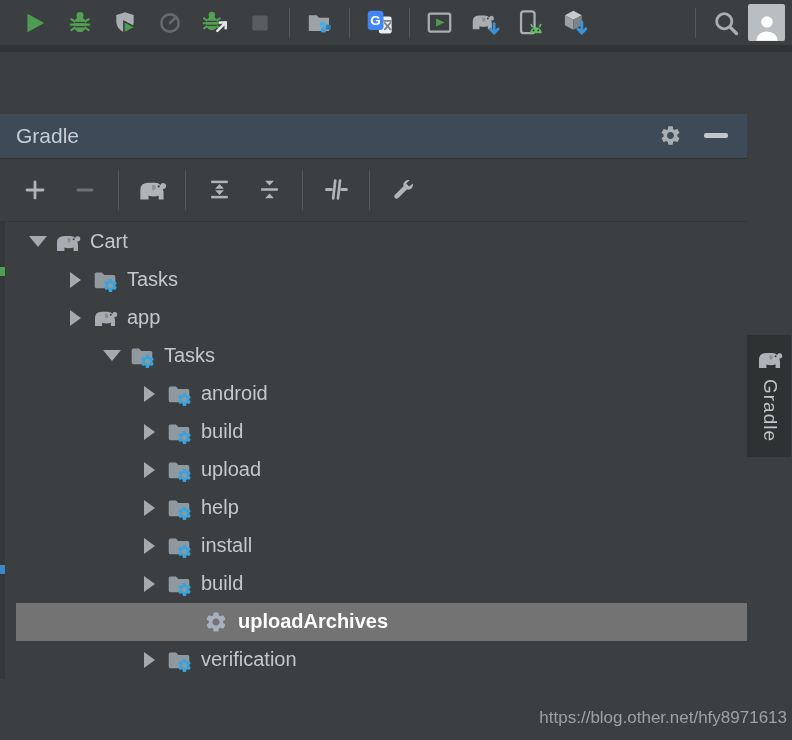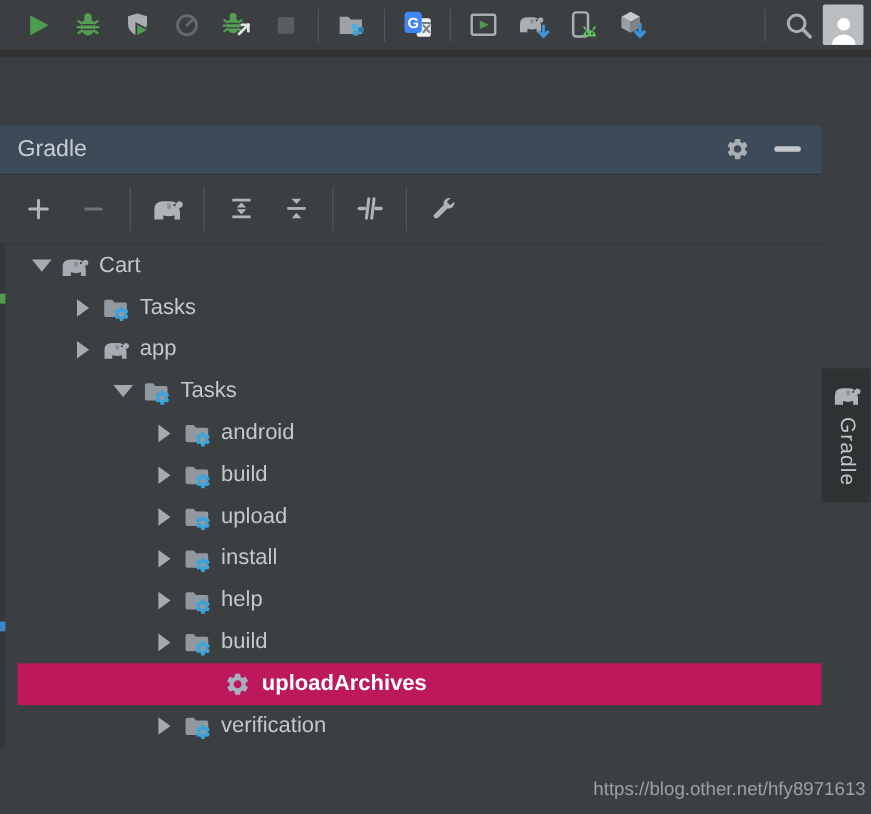--- a/index.html
+++ b/index.html
@@ -38,21 +38,21 @@
   
   .tree-wrap { flex:1; position:relative; overflow:hidden; }
   .edge-strip { position:absolute; left:0; top:0; bottom:0; width:5px; background:#35383A; z-index:0; }
   .edge-mark { position:absolute; left:0; width:5px; height:9px; z-index:0; }
   .edge-mark.green { top:45px; background:#4F9D4F; }
   .edge-mark.blue { top:343px; background:#3E86C8; }
 
   .tree { position:relative; z-index:1; padding-top:1px;margin-left:16px; }
   .row { height:38px; display:flex; align-items:center; color:#C5C8CB; font-size:20px; cursor:default; }
   .row .label { white-space:nowrap; }
-  .row.selected { background:#be185d; color:#FFFFFF; }
+  .row.selected { background:#737373; color:#FFFFFF; }
   .row.selected .label { font-weight:600; }
 
   .l0 { padding-left:10px; } .l1 { padding-left:47px; } .l2 { padding-left:84px; }
   .l3 { padding-left:121px; } .l4 { padding-left:158px; }
 
   .chevron { width:24px; height:24px; display:flex; align-items:center; justify-content:center; flex:none; }
   .chevron.exp::before { content:""; border-left:9px solid transparent; border-right:9px solid transparent; border-top:11px solid #A6AAAD; }
   .chevron.col::before { content:""; border-top:8px solid transparent; border-bottom:8px solid transparent; border-left:11px solid #A6AAAD; }
   .node-icon { width:28px; height:26px; margin:0 8px 0 4px; display:flex; align-items:center; justify-content:center; flex:none; }
   .node-icon svg { display:block; }
@@ -366,31 +366,31 @@
             <span class="label">upload</span>
           </div>
 
           <div class="row l3">
             <span class="chevron col"></span>
             <span class="node-icon">
               <svg width="26" height="26" viewBox="0 0 24 24">
                   <use href="#i-folder-task"></use>
                 </svg>
             </span>
+            <span class="label">help</span>
+          </div>
+
+          <div class="row l3">
+            <span class="chevron col"></span>
+            <span class="node-icon">
+              <svg width="26" height="26" viewBox="0 0 24 24">
+                  <use href="#i-folder-task"></use>
+                </svg>
+            </span>
             <span class="label">install</span>
-          </div>
-
-          <div class="row l3">
-            <span class="chevron col"></span>
-            <span class="node-icon">
-              <svg width="26" height="26" viewBox="0 0 24 24">
-                  <use href="#i-folder-task"></use>
-                </svg>
-            </span>
-            <span class="label">help</span>
           </div>
 
           <div class="row l3">
             <span class="chevron col"></span>
             <span class="node-icon">
               <svg width="26" height="26" viewBox="0 0 24 24">
                   <use href="#i-folder-task"></use>
                 </svg>
             </span>
             <span class="label">build</span>

